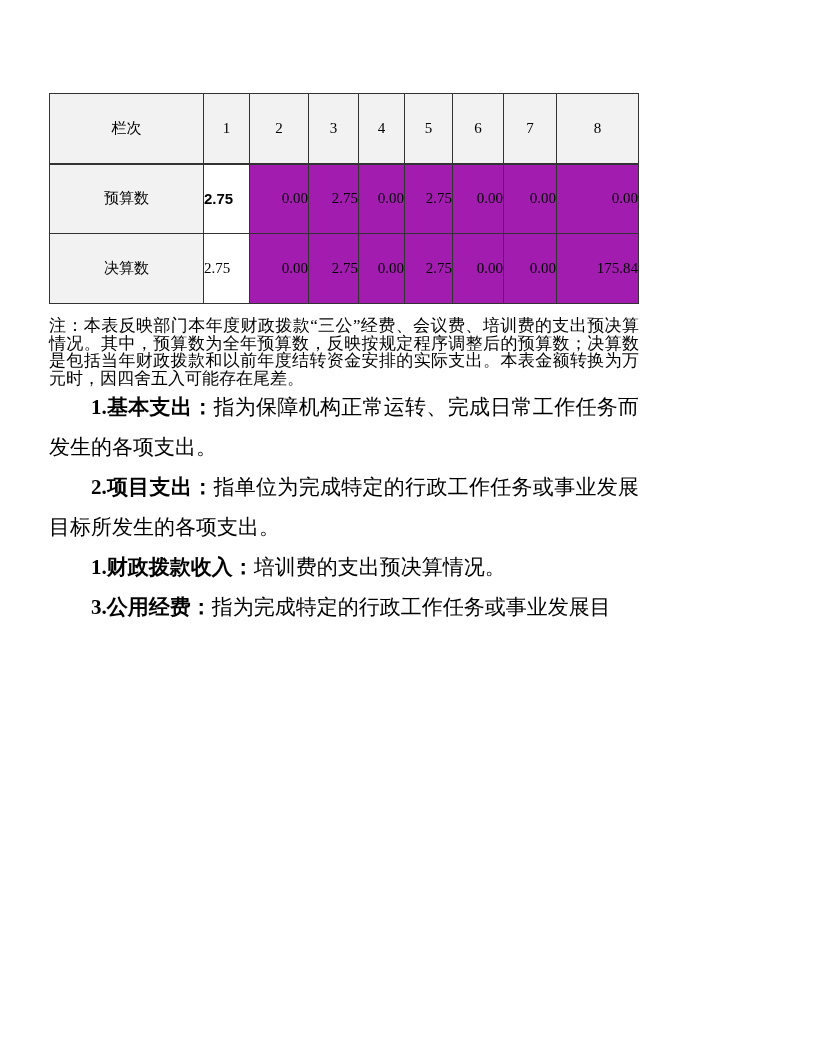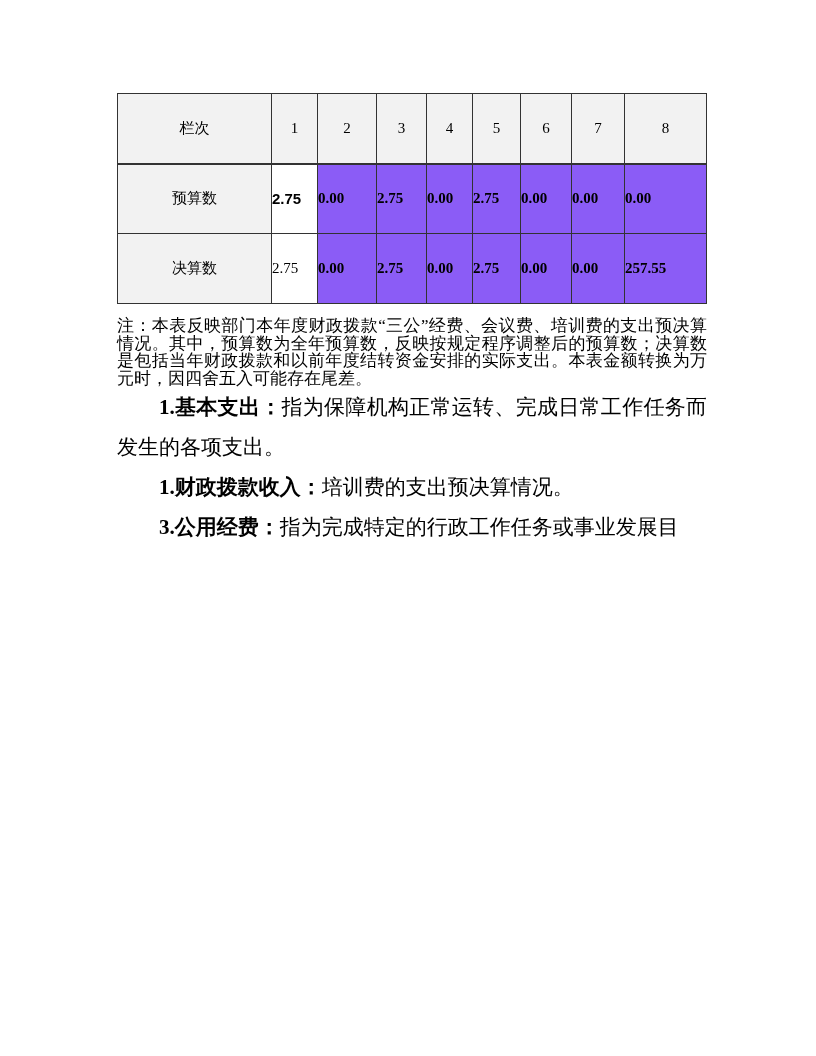--- a/index.html
+++ b/index.html
@@ -11,21 +11,21 @@
   body {
     width: 816px;
     height: 1056px;
     background: #ffffff;
     color: #000000;
     font-family: "Liberation Serif", "DejaVu Serif", serif;
   }
   .page {
     width: 816px;
     height: 1056px;
-    padding: 93px 109px 0 117px;
+    padding: 93px 109px 0 49px;
     overflow: hidden;
     position: relative;
   }
   
   table.fin {
     border-collapse: collapse;
     width: 590px;
     table-layout: fixed;
   }
   table.fin td {
@@ -35,24 +35,23 @@
     overflow: hidden;
     white-space: nowrap;
   }
   table.fin tr { height: 70px; }
   table.fin tr.header-row td { border-bottom-width: 2.5px; }
   td.shade {
     background: var(--shade);
     text-align: center;
   }
   td.num {
-    text-align: left;
+    text-align: right;
     padding-right: 3px;
-    background: #8b5cf6;
-    font-weight: bold;
+    background: #a21caf;
   }
   td.first {
     text-align: left;
     padding-left: 2px;
     background: #ffffff;
   }
   td.bold-sans {
     font-family: "Liberation Sans", "DejaVu Sans", sans-serif;
     font-weight: bold;
     font-size: 15px;
@@ -129,29 +128,30 @@
       </tr>
       <tr>
         <td class="shade">决算数</td>
         <td class="first">2.75</td>
         <td class="num">0.00</td>
         <td class="num">2.75</td>
         <td class="num">0.00</td>
         <td class="num">2.75</td>
         <td class="num">0.00</td>
         <td class="num">0.00</td>
-        <td class="num">257.55</td>
+        <td class="num">175.84</td>
       </tr>
     </tbody>
   </table>
 
   <p class="note">注：本表反映部门本年度财政拨款“三公”经费、会议费、培训费的支出预决算情况。其中，预算数为全年预算数，反映按规定程序调整后的预算数；决算数是包括当年财政拨款和以前年度结转资金安排的实际支出。本表金额转换为万元时，因四舍五入可能存在尾差。</p>
 
 
   <p class="para"><span class="term">1.基本支出：</span><span>指为保障机构正常运转、完成日常工作任务而发生的各项支出。</span></p>
 
+  <p class="para"><span class="term">2.项目支出：</span><span>指单位为完成特定的行政工作任务或事业发展目标所发生的各项支出。</span></p>
 
 
   <p class="para"><span class="term">1.财政拨款收入：</span><span>培训费的支出预决算情况。</span></p>
 
   <p class="para"><span class="term">3.公用经费：</span><span>指为完成特定的行政工作任务或事业发展目</span></p>
 
 </div>
 
 </body></html>

